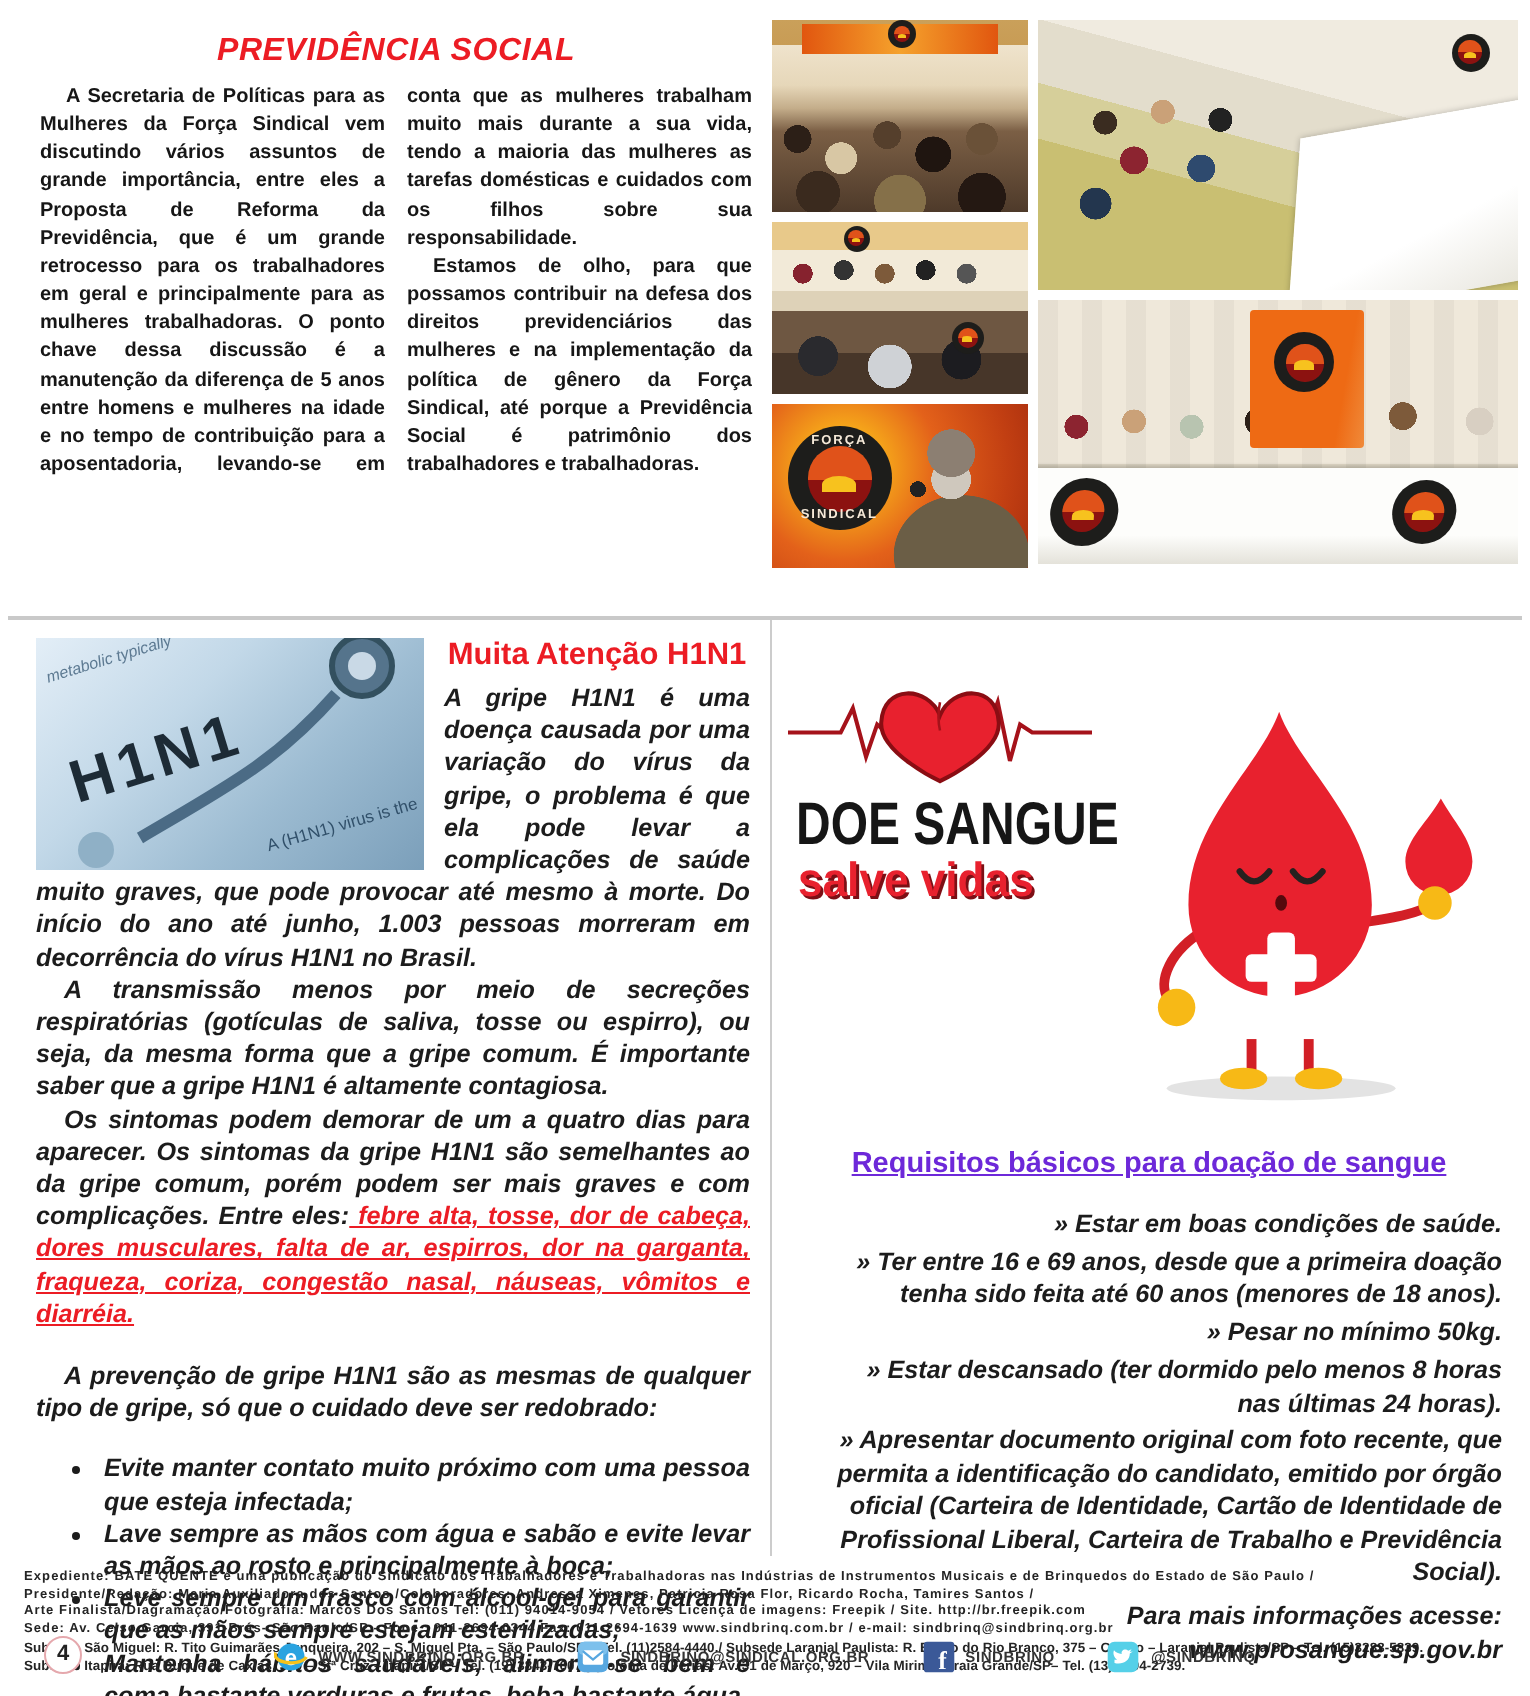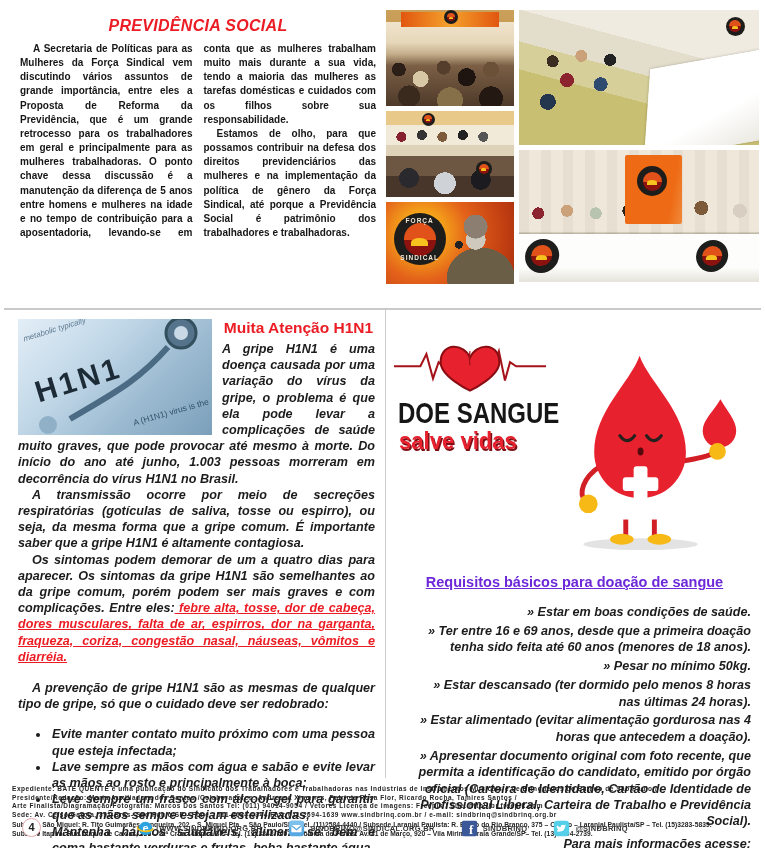--- a/index.html
+++ b/index.html
@@ -196,21 +196,21 @@
         <span class="h1n1-small">A (H1N1) virus is the</span>
         <svg class="steth" viewBox="0 0 194 116">
           <path d="M150,28 C120,62 96,74 52,100" stroke="#4b6b85" stroke-width="6" fill="none"></path>
           <circle cx="163" cy="14" r="15" fill="#55748c" stroke="#33505f" stroke-width="3"></circle>
           <circle cx="163" cy="14" r="7" fill="#c9d9e6"></circle>
           <circle cx="30" cy="106" r="9" fill="#8fb0c6"></circle>
         </svg>
       </div>
       <div class="h1n1-title">Muita Atenção H1N1</div>
       <p class="noind"><span>A gripe H1N1 é uma doença causada por uma variação do vírus da gripe, o problema é que ela pode levar a complicações de saúde muito graves, que pode provocar até mesmo à morte. Do início do ano até junho, 1.003 pessoas morreram em decorrência do vírus H1N1 no Brasil.</span></p>
-      <p><span>A transmissão ocorre por meio de secreções respiratórias (gotículas de saliva, tosse ou espirro), ou seja, da mesma forma que a gripe comum. É importante saber que a gripe H1N1 é altamente contagiosa.</span></p>
+      <p><span>A transmissão menos por meio de secreções respiratórias (gotículas de saliva, tosse ou espirro), ou seja, da mesma forma que a gripe comum. É importante saber que a gripe H1N1 é altamente contagiosa.</span></p>
       <p><span>Os sintomas podem demorar de um a quatro dias para aparecer. Os sintomas da gripe H1N1 são semelhantes ao da gripe comum, porém podem ser mais graves e com complicações. Entre eles:</span><span class="red-u"> febre alta, tosse, dor de cabeça, dores musculares, falta de ar, espirros, dor na garganta, fraqueza, coriza, congestão nasal, náuseas, vômitos e diarréia.</span></p>
       <p class="gap"><span>A prevenção de gripe H1N1 são as mesmas de qualquer tipo de gripe, só que o cuidado deve ser redobrado:</span></p>
       <ul>
         <li>Evite manter contato muito próximo com uma pessoa que esteja infectada;</li>
         <li>Lave sempre as mãos com água e sabão e evite levar as mãos ao rosto e  principalmente  à boca;</li>
         <li>Leve sempre um frasco com álcool-gel para garantir que as mãos sempre estejam esterilizadas;</li>
         <li>Mantenha hábitos saudáveis, alimente-se bem e coma bastante verduras e frutas, beba bastante água.</li>
       </ul>
     </div>
 
@@ -243,21 +243,20 @@
           <rect x="85" y="129" width="36" height="14" rx="3" fill="#ffffff"></rect>
         </svg>
       </div>
 
       <div class="req-title">Requisitos básicos para doação de sangue</div>
       <div class="req">
         <p>» Estar em boas condições de saúde.</p>
         <p>» Ter entre 16 e 69 anos, desde que a primeira doação tenha sido feita até 60 anos (menores de 18 anos).</p>
         <p>» Pesar no mínimo 50kg.</p>
         <p>» Estar descansado (ter dormido pelo menos 8 horas nas últimas 24 horas).</p>
-        <p>» Estar alimentado (evitar alimentação gordurosa nas 4 horas que antecedem a doação).</p>
         <p>» Apresentar documento original com foto recente, que permita a identificação do candidato, emitido por órgão oficial (Carteira de Identidade, Cartão de Identidade de Profissional Liberal, Carteira de Trabalho e Previdência Social).</p>
         <p class="more-info">Para mais informações acesse: www.prosangue.sp.gov.br</p>
       </div>
     </div>
   </div>
 
   <div class="expediente">
     <div class="exp-line exp-sp">Expediente: BATE QUENTE é uma publicação do Sindicato dos Trabalhadores e Trabalhadoras nas Indústrias de Instrumentos Musicais e de Brinquedos do Estado de São Paulo /</div>
     <div class="exp-line exp-sp">Presidente/Redação: Maria Auxiliadora dos Santos /Colaboradores: Andressa Ximenes, Patricia Rosa Flor, Ricardo Rocha, Tamires Santos /</div>
     <div class="exp-line exp-sp">Arte Finalista/Diagramação/Fotografia: Marcos Dos Santos Tel: (011) 94014-9054 / Vetores Licença de imagens: Freepik / Site. http://br.freepik.com</div>

